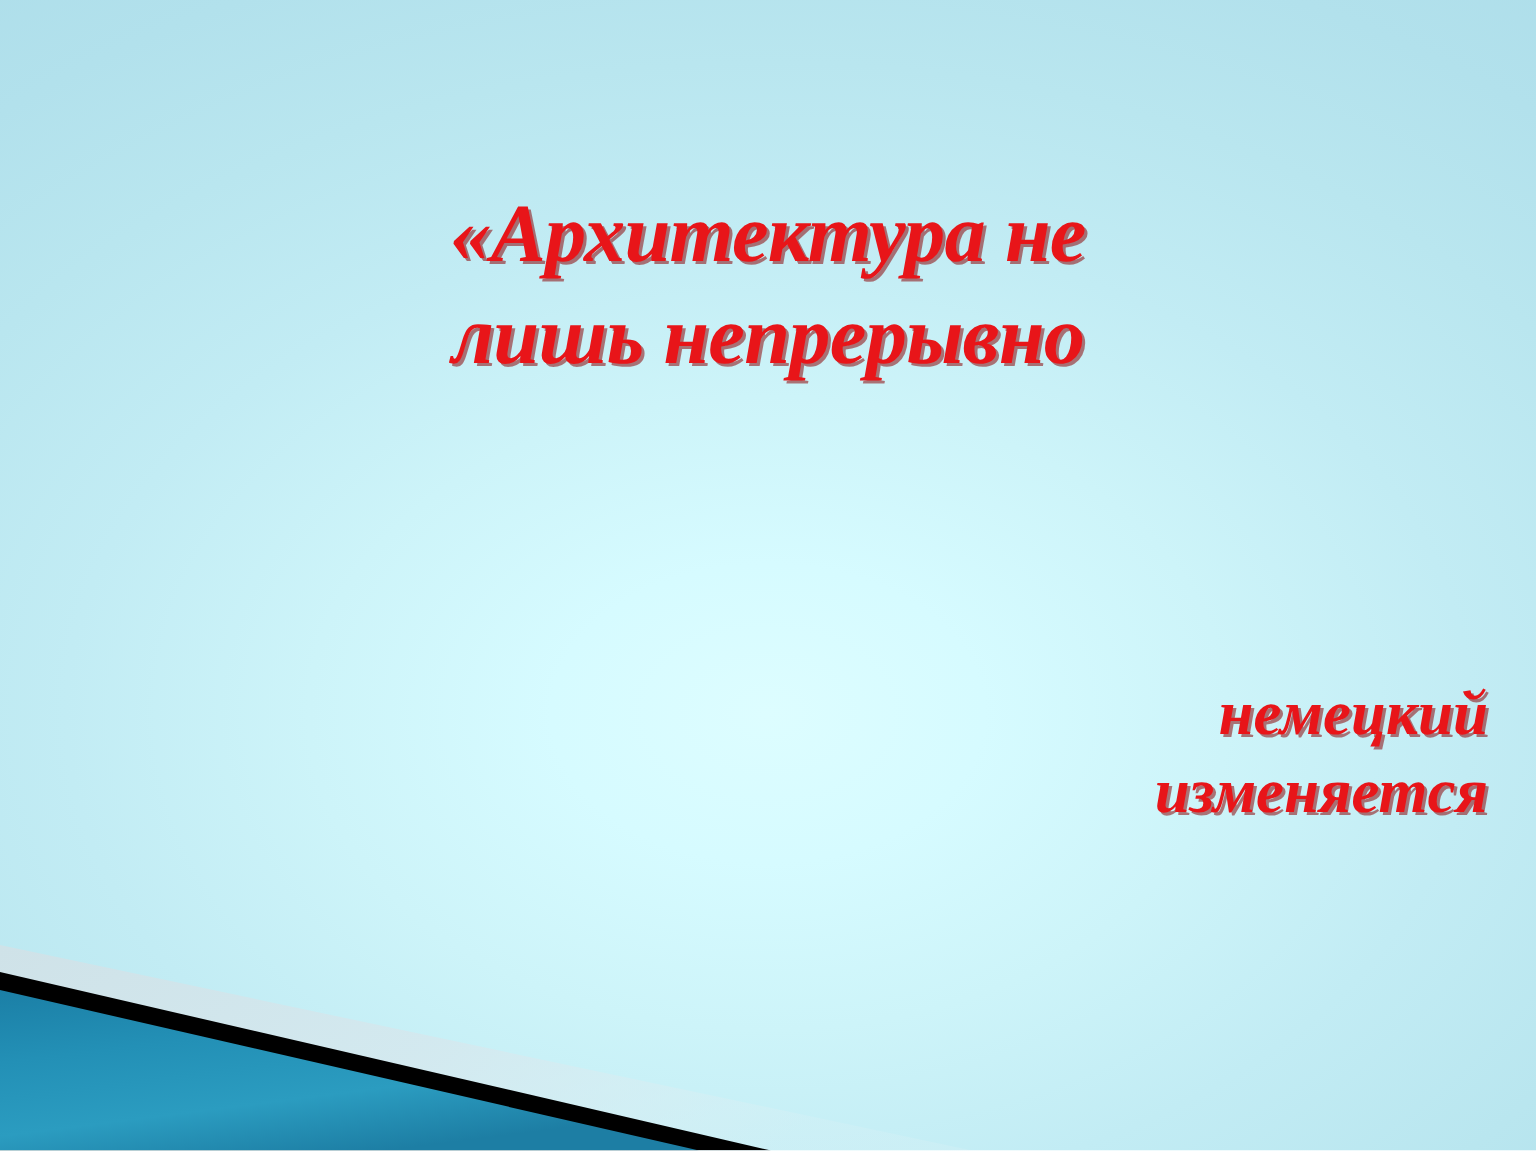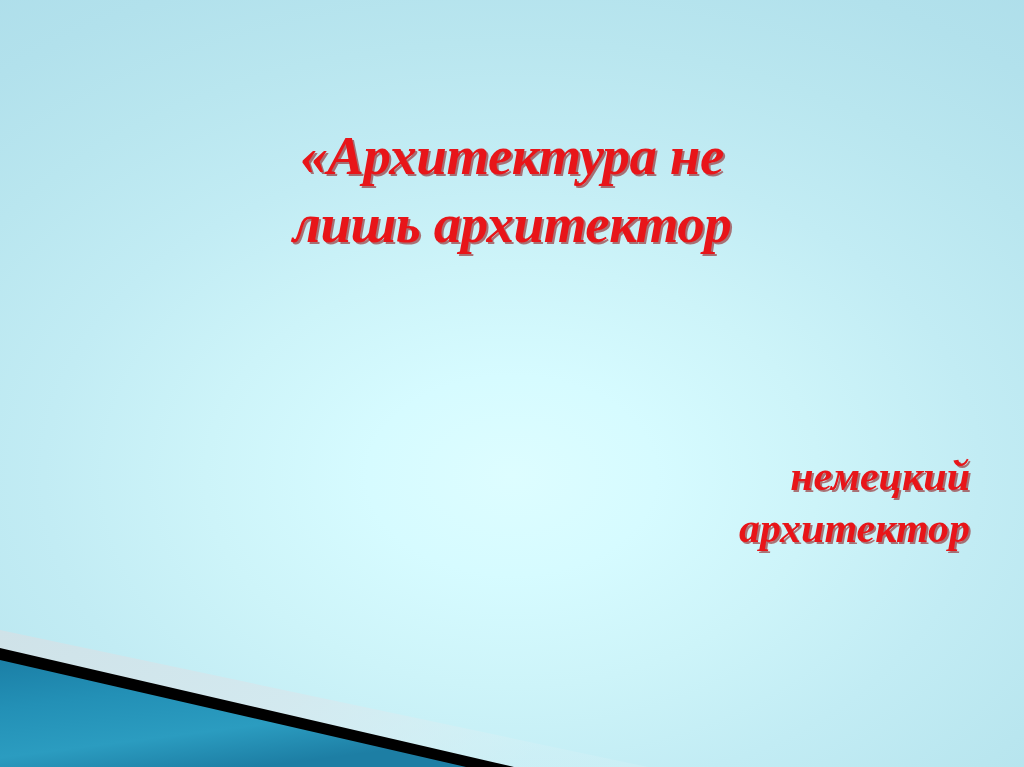--- a/index.html
+++ b/index.html
@@ -58,21 +58,21 @@
     font-style: italic;
     font-size: 55px;
     line-height: 68px;
     letter-spacing: -0.5px;
     white-space: nowrap;
     text-shadow: 2px 2px 0 rgba(140, 8, 10, 0.55);
   }
 
   .attribution {
     position: absolute;
-    right: 54px;
+    right: 32px;
     top: 450px;
     width: 560px;
     text-align: right;
   }
 
   .attr-line {
     display: block;
     color: #e81519;
     font-weight: bold;
     font-style: italic;
@@ -106,21 +106,21 @@
       <polygon points="0,630 648,767 0,767" fill="url(#lightGrad)"></polygon>
 
       <polygon points="0,648 514,767 0,767" fill="#000000"></polygon>
 
       <polygon points="0,660 466,767 0,767" fill="url(#blueGrad)"></polygon>
     </svg>
   </div>
 
   <div class="quote-block">
     <span class="quote-line">«Архитектура не</span>
-    <span class="quote-line">лишь архитектор</span>
+    <span class="quote-line">лишь непрерывно</span>
   </div>
 
   <div class="attribution">
     <span class="attr-line">немецкий</span>
-    <span class="attr-line">архитектор</span>
+    <span class="attr-line">изменяется</span>
   </div>
 
 </div>
 
 </body></html>

